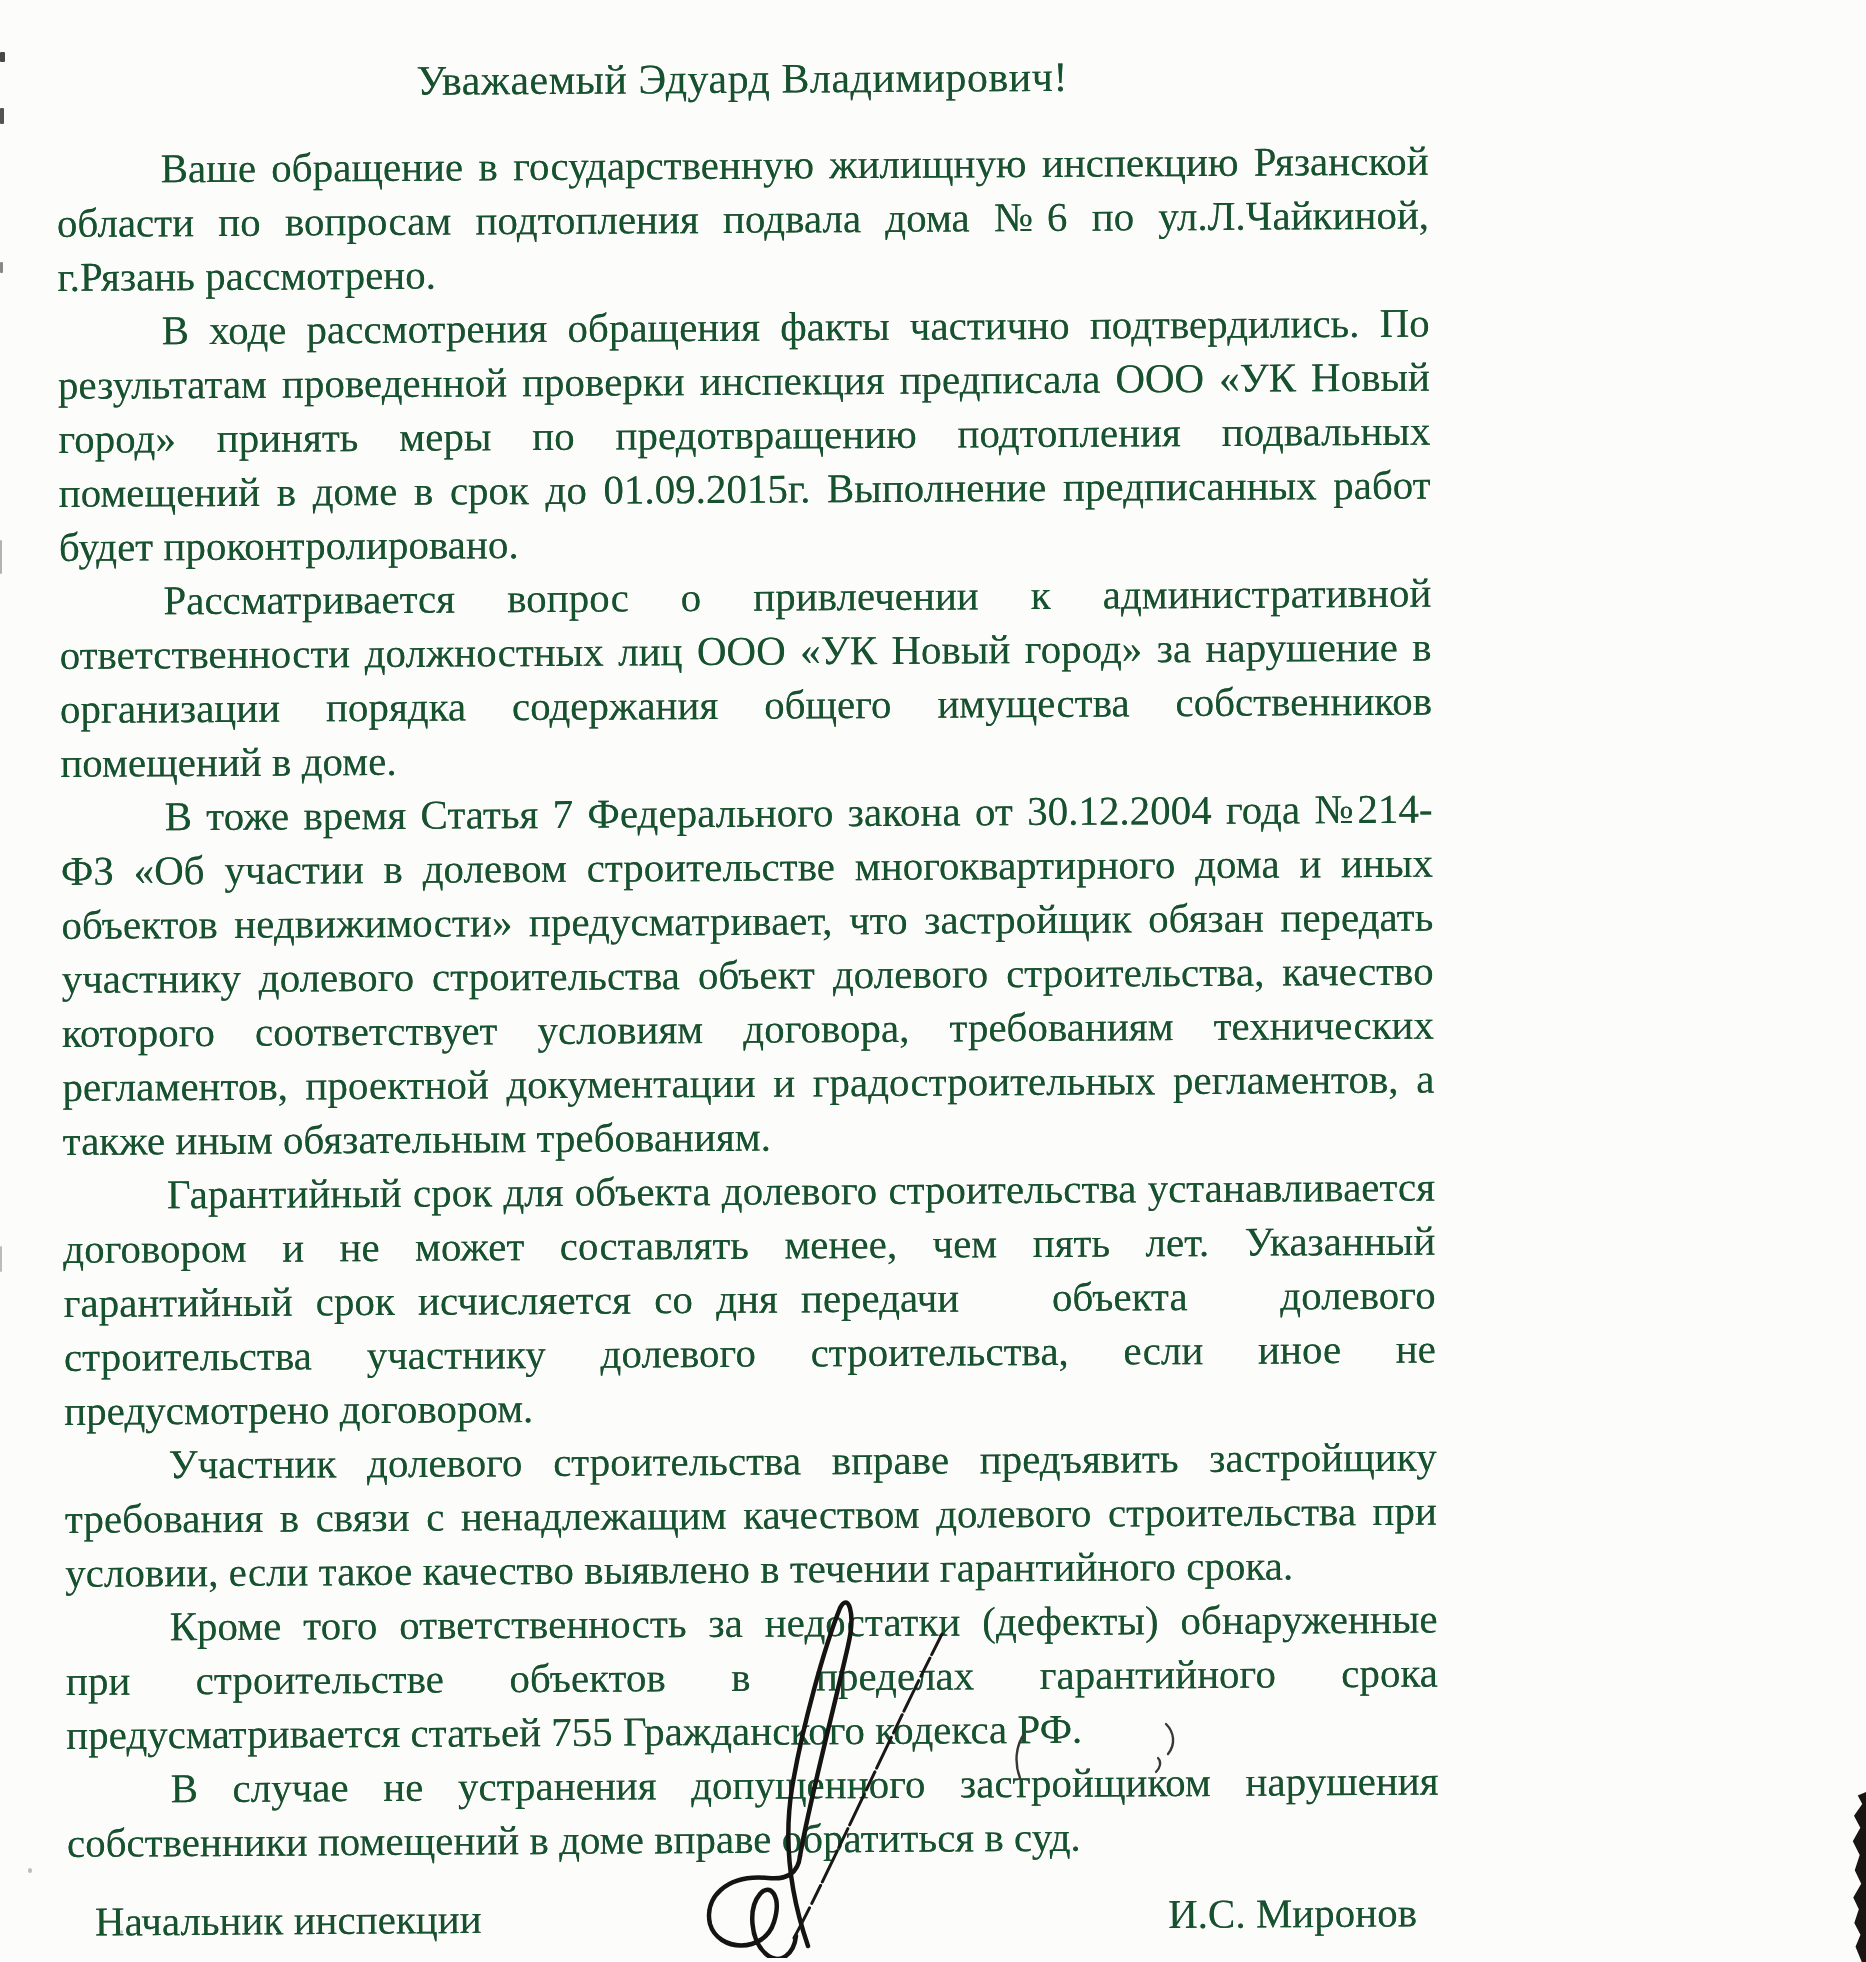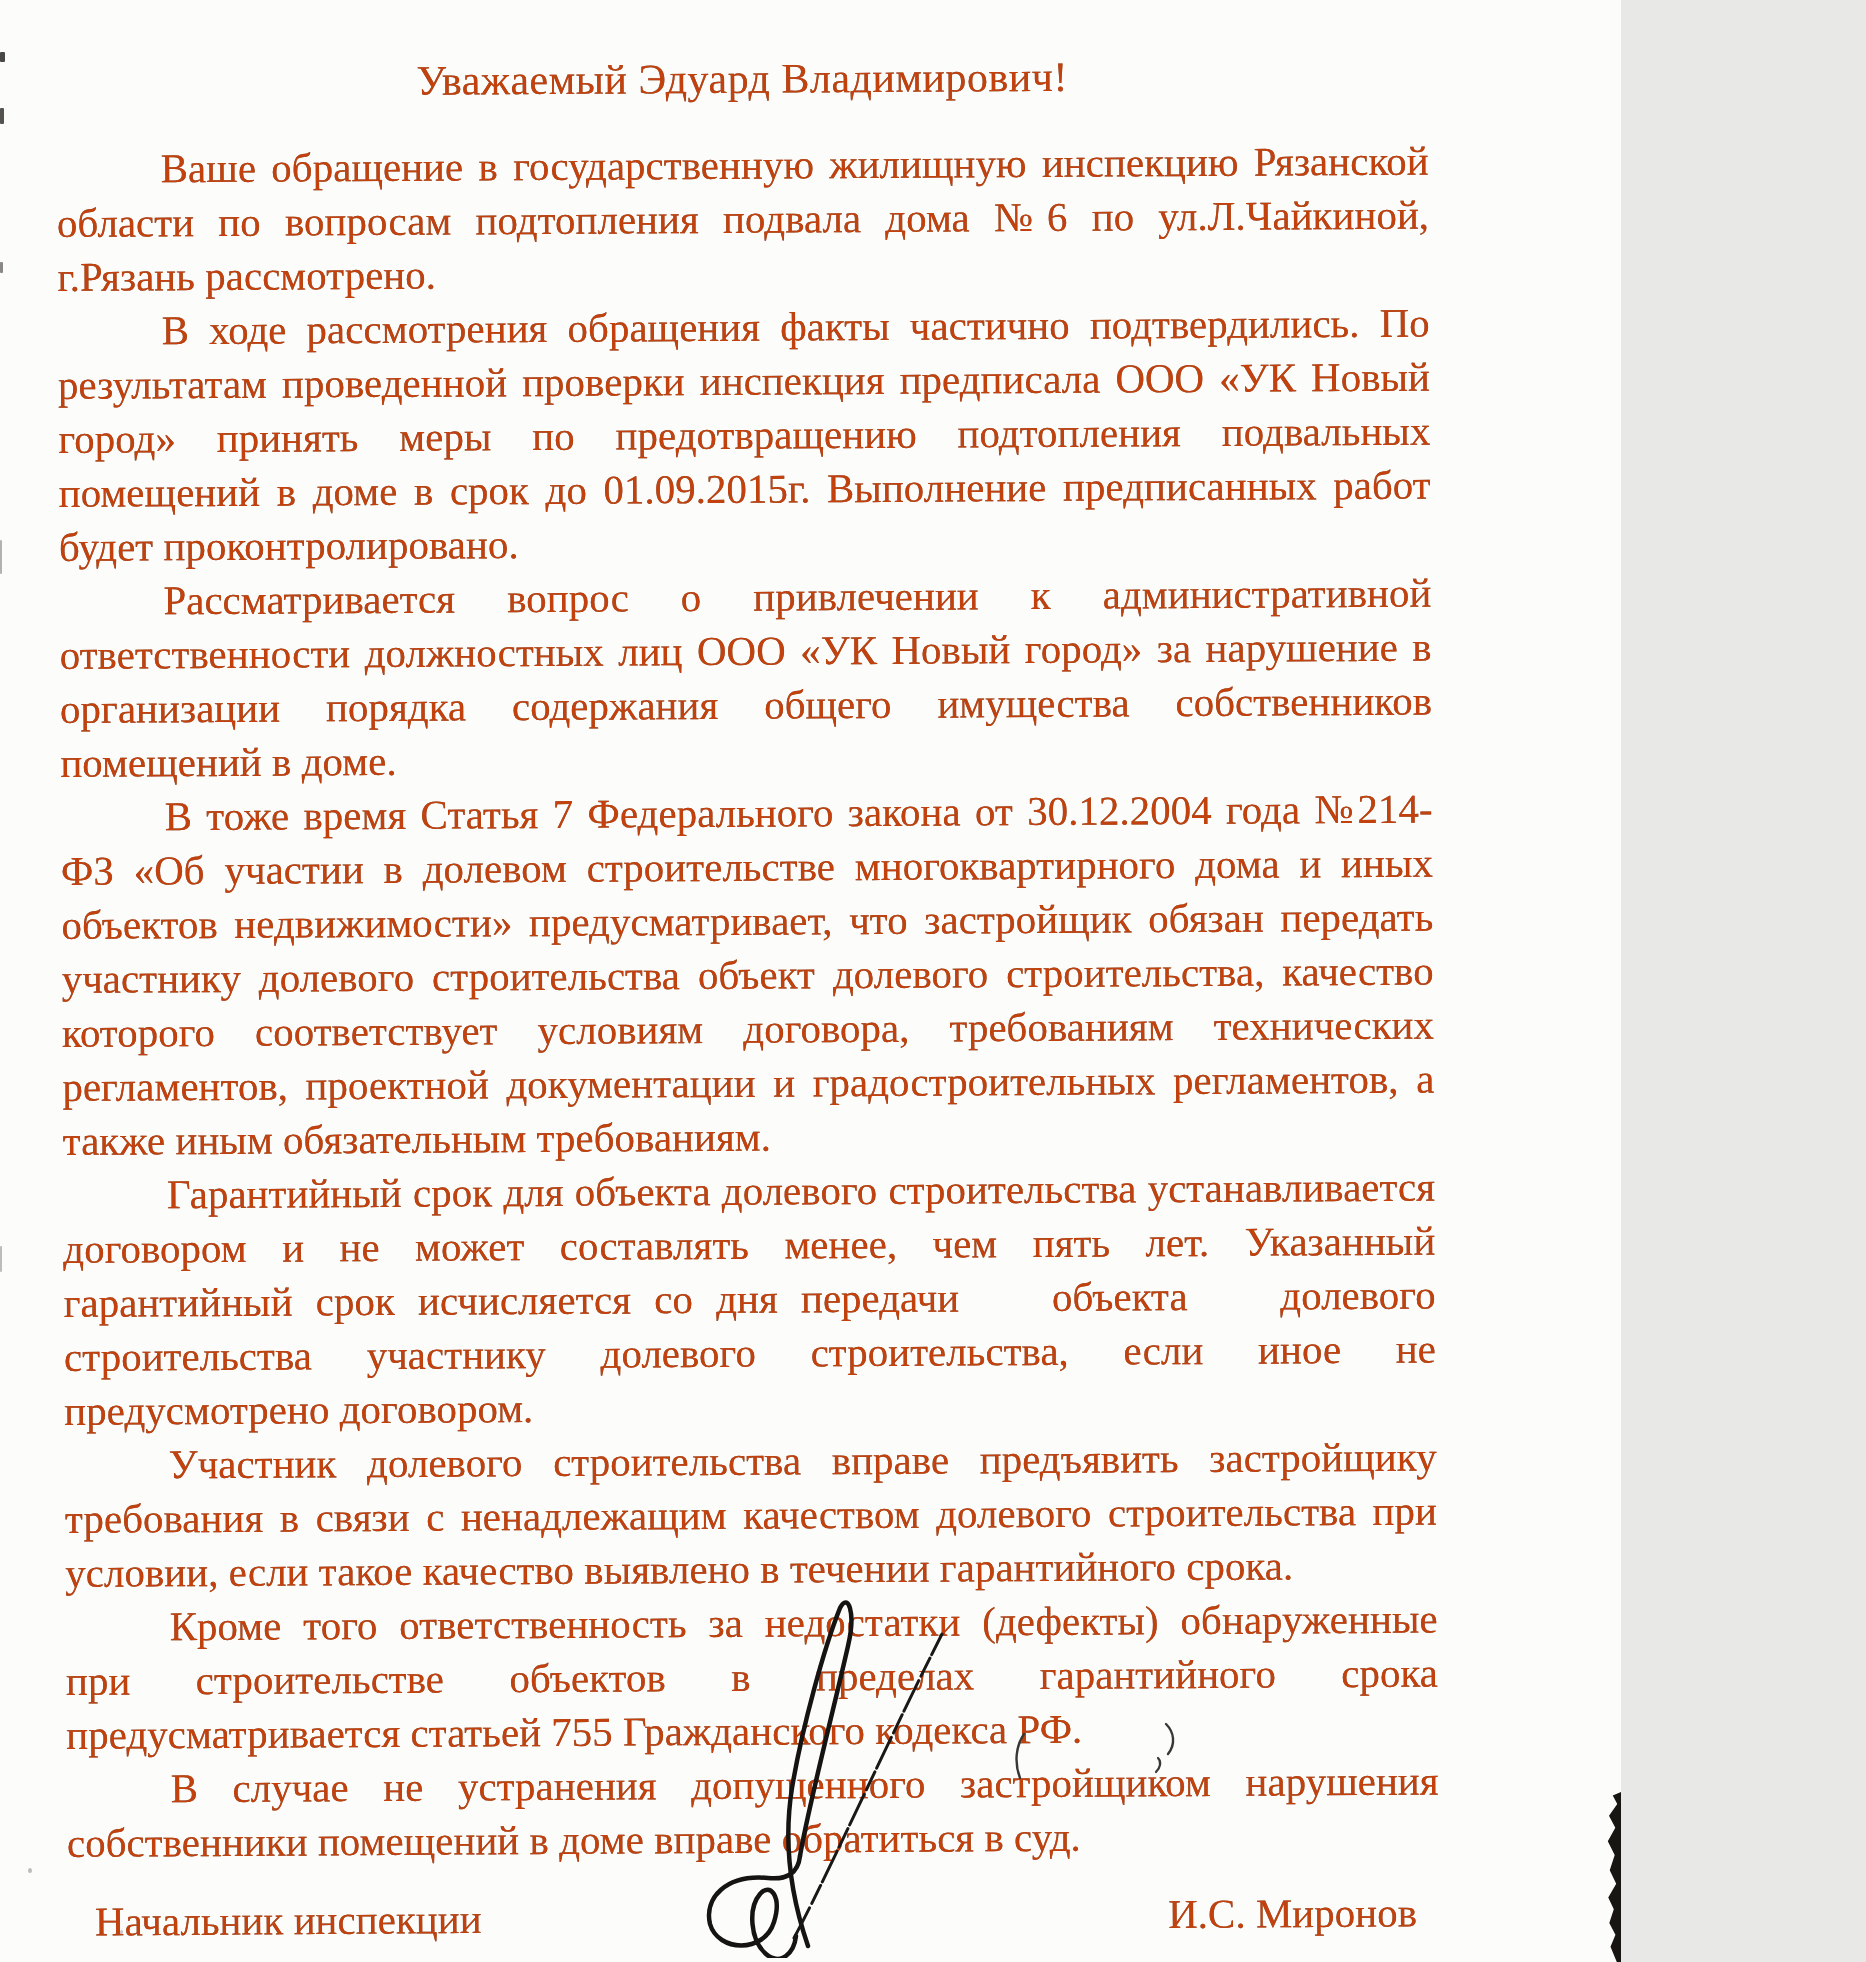--- a/index.html
+++ b/index.html
@@ -7,26 +7,26 @@
     padding: 0;
   }
   body {
     width: 1866px;
     height: 1962px;
     overflow: hidden;
     background: #e8e8e6;
   }
   .page {
     position: relative;
-    width: 1621px;
+    width: 1866px;
     height: 1962px;
     background: #fcfcfa;
     overflow: hidden;
     font-family: "Liberation Serif", "DejaVu Serif", serif;
-    color: #c2410c;
+    color: #14532d;
   }
   .content {
     position: absolute;
     top: 56px;
     left: 56px;
     width: 1372px;
     transform: rotate(-0.35deg);
     transform-origin: left top;
     font-size: 41px;
     line-height: 54px;

